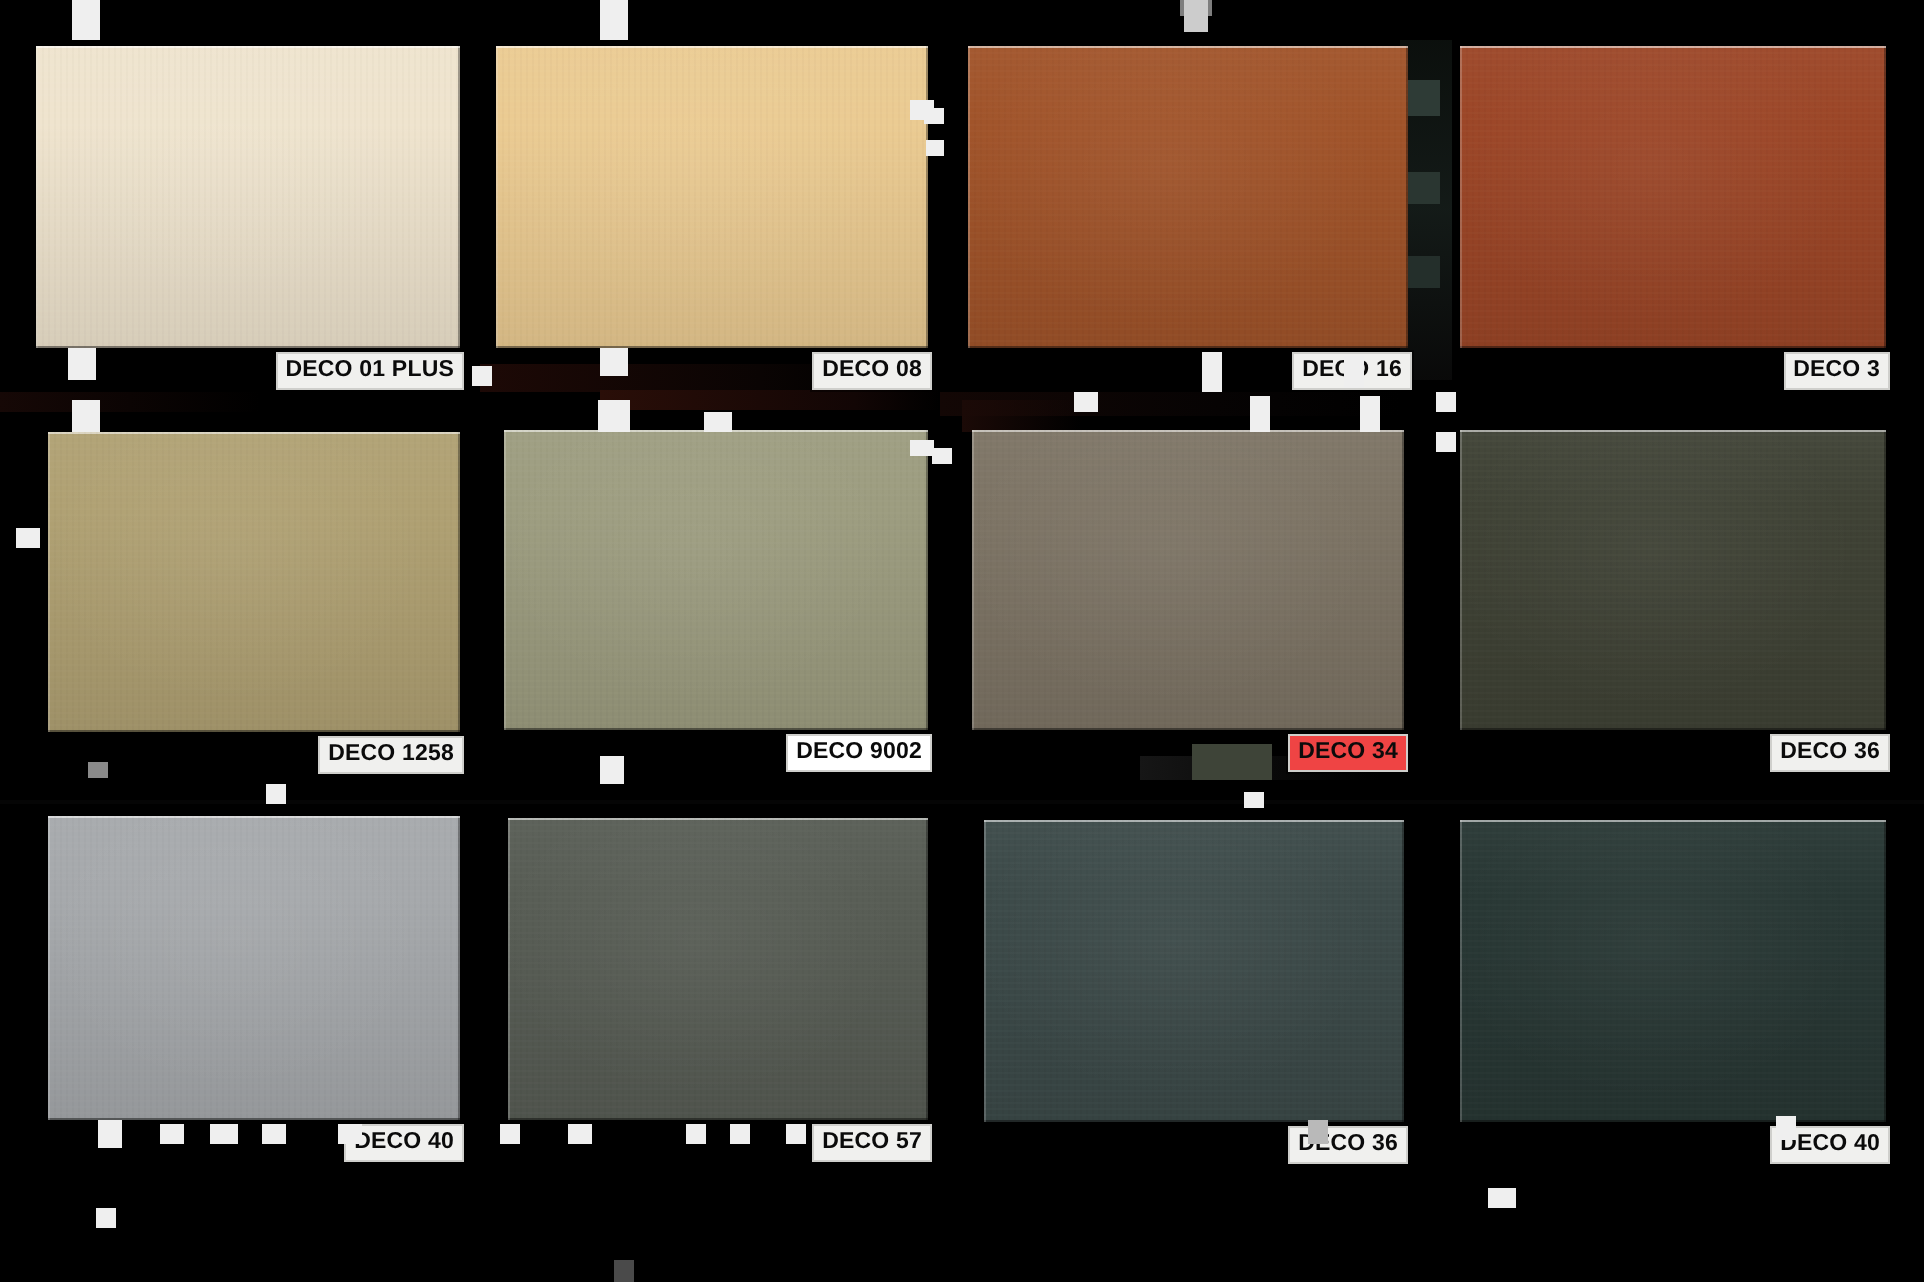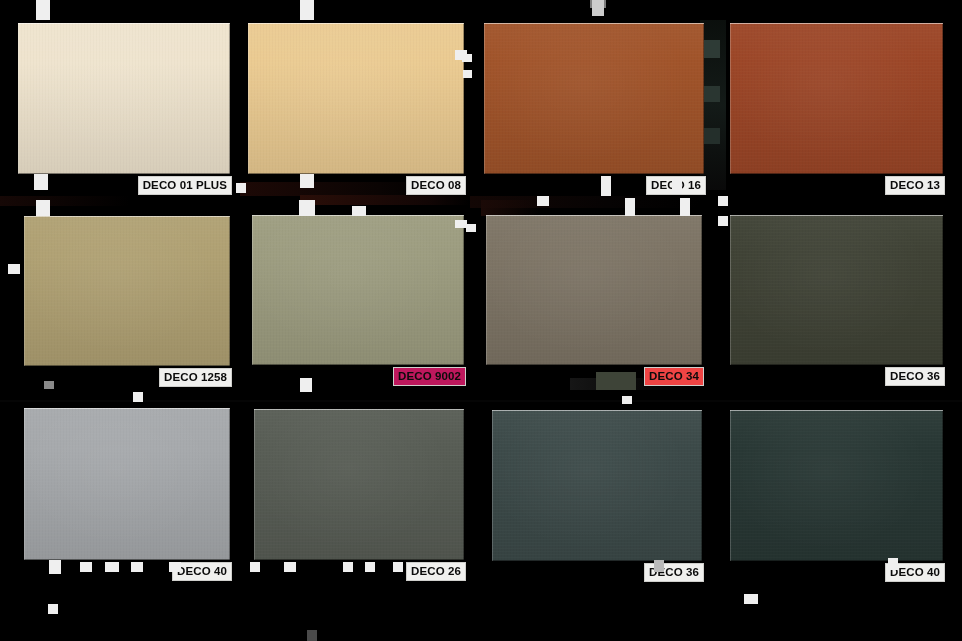--- a/index.html
+++ b/index.html
@@ -94,33 +94,33 @@
 
     <div class="swatch" style="left:484px;top:23px;width:220px;height:151px;">
       <div class="chip" style="background: rgb(161, 84, 42);"></div>
       <div class="grain"></div>
       <div class="label" style="background: rgb(240, 240, 238); color: rgb(11, 11, 11);">DECO 16</div>
     </div>
 
     <div class="swatch" style="left:730px;top:23px;width:213px;height:151px;">
       <div class="chip" style="background: rgb(156, 70, 39);"></div>
       <div class="grain"></div>
-      <div class="label" style="background: rgb(240, 240, 238); color: rgb(11, 11, 11);">DECO 13</div>
+      <div class="label" style="background: rgb(240, 240, 238); color: rgb(11, 11, 11);">DECO 3</div>
     </div>
 
     <div class="swatch" style="left:24px;top:216px;width:206px;height:150px;">
       <div class="chip" style="background: rgb(176, 161, 115);"></div>
       <div class="grain"></div>
       <div class="label" style="background: rgb(240, 240, 238); color: rgb(11, 11, 11);">DECO 1258</div>
     </div>
 
     <div class="swatch" style="left:252px;top:215px;width:212px;height:150px;">
       <div class="chip" style="background: rgb(157, 157, 128);"></div>
       <div class="grain"></div>
-      <div class="label" style="background: #be185d; color: rgb(11, 11, 11); margin-left: 28px;">DECO 9002</div>
+      <div class="label" style="background: #ffffff; color: rgb(11, 11, 11); margin-left: 28px;">DECO 9002</div>
     </div>
 
     <div class="swatch" style="left:486px;top:215px;width:216px;height:150px;">
       <div class="chip" style="background: rgb(125, 116, 101);"></div>
       <div class="grain"></div>
       <div class="label" style="background: #ef4444; color: rgb(11, 11, 11);">DECO 34</div>
     </div>
 
     <div class="swatch" style="left:730px;top:215px;width:213px;height:150px;">
       <div class="chip" style="background: rgb(63, 66, 53);"></div>
@@ -130,21 +130,21 @@
 
     <div class="swatch" style="left:24px;top:408px;width:206px;height:152px;">
       <div class="chip" style="background: rgb(166, 169, 172);"></div>
       <div class="grain"></div>
       <div class="label" style="background: rgb(240, 240, 238); color: rgb(11, 11, 11);">DECO 40</div>
     </div>
 
     <div class="swatch" style="left:254px;top:409px;width:210px;height:151px;">
       <div class="chip" style="background: rgb(88, 93, 85);"></div>
       <div class="grain"></div>
-      <div class="label" style="background: rgb(240, 240, 238); color: rgb(11, 11, 11);">DECO 26</div>
+      <div class="label" style="background: rgb(240, 240, 238); color: rgb(11, 11, 11);">DECO 57</div>
     </div>
 
     <div class="swatch" style="left:492px;top:410px;width:210px;height:151px;">
       <div class="chip" style="background: rgb(60, 74, 73);"></div>
       <div class="grain"></div>
       <div class="label" style="background: rgb(240, 240, 238); color: rgb(11, 11, 11);">DECO 36</div>
     </div>
 
     <div class="swatch" style="left:730px;top:410px;width:213px;height:151px;">
       <div class="chip" style="background: rgb(40, 55, 52);"></div>

